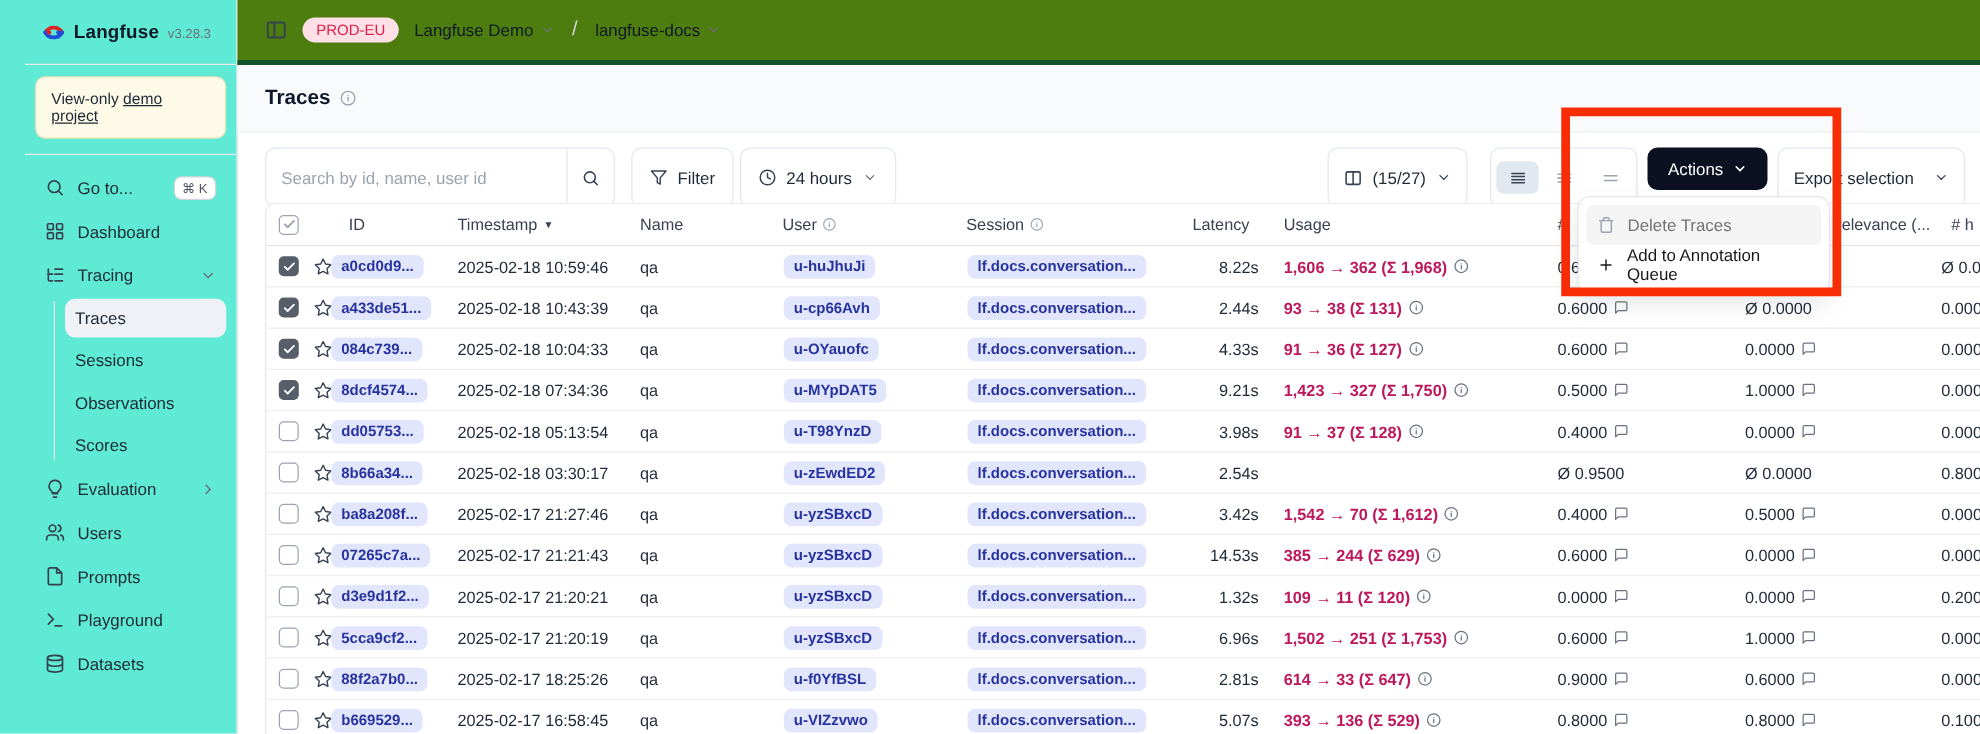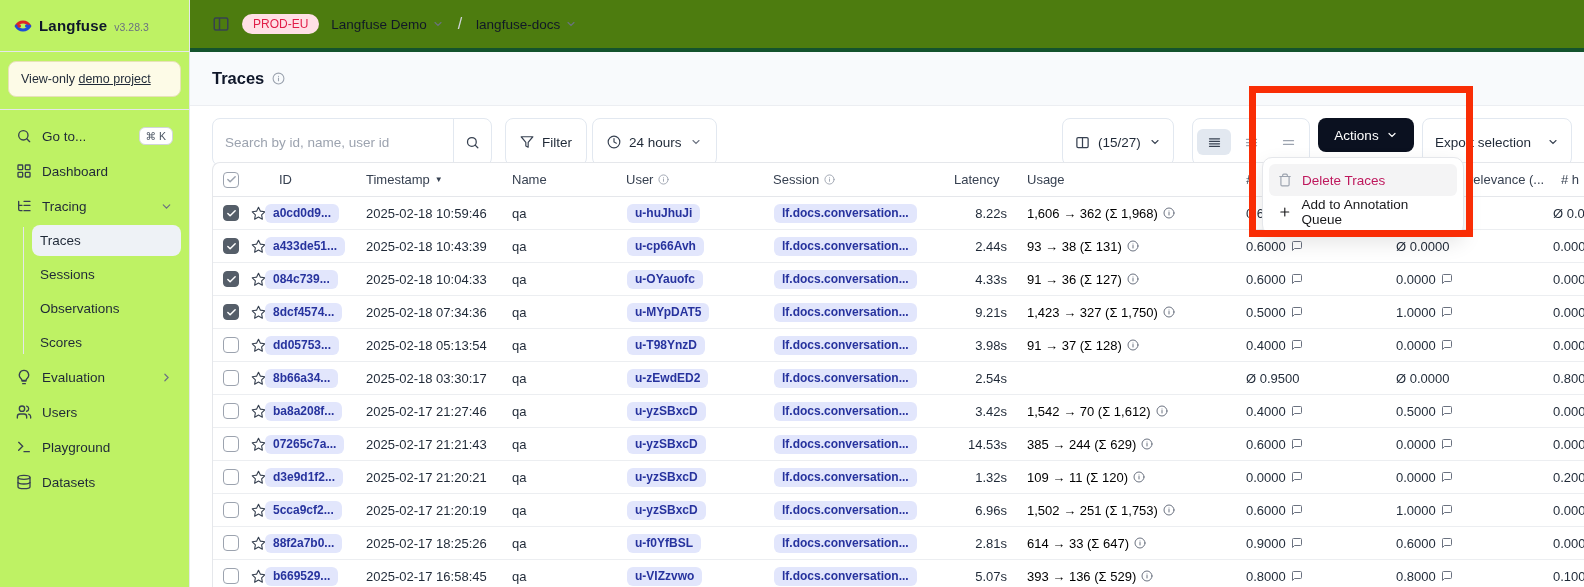--- a/index.html
+++ b/index.html
@@ -3,21 +3,21 @@
 <meta charset="utf-8">
 <style>
   * { margin:0; padding:0; box-sizing:border-box; }
   html,body { width:1584px; height:587px; overflow:hidden; background:#fff;
     font-family:"Liberation Sans", sans-serif; color:#1f2937; }
   #app { position:relative; width:1584px; height:587px; background:#fff; }
   svg { display:block; }
 
   
   #sidebar { position:absolute; left:0; top:0; width:190px; height:587px;
-    border-right:1px solid #e5e7eb; background:#bef264; }
+    border-right:1px solid #e5e7eb; background:#5eead4;padding-left:20px; }
   .logo-row { height:52px; display:flex; align-items:center; gap:7px;
     padding:0 14px; border-bottom:1px solid #e5e7eb; }
   .brand { font-weight:bold; font-size:15px; color:#0f172a; letter-spacing:.2px; }
   .version { font-size:10.5px; color:#6b7280; margin-top:2px; }
   .viewonly-wrap { padding:9px 8px 12px; border-bottom:1px solid #e5e7eb; }
   .viewonly-box { background:#fdfbe7; border:1px solid #e7e2b8; border-radius:8px;
     padding:10px 12px; font-size:12.5px; color:#1f2937; }
   .viewonly-box a { color:#1f2937; text-decoration:underline; cursor:pointer; }
   nav { padding:10px 8px; }
   .nav-item { display:flex; align-items:center; gap:10px; height:32px; padding:0 8px;
@@ -90,30 +90,30 @@
   .col-s3      { left:1340px; }
   .col-relev-h { left:1256px; }
   .col-cnt-h   { left:1348px; }
   .pill { background:#e2e6fc; color:#27339e; font-weight:600; font-size:12px;
     padding:2.5px 8px; border-radius:6px; cursor:pointer; }
   .cbx { width:16px; height:16px; border:1.5px solid #9ca3af; border-radius:4px; background:#fff;
     display:flex; align-items:center; justify-content:center; cursor:pointer; }
   .cbx.checked { background:#555e69; border-color:#555e69; }
   .cbx svg { visibility:hidden; }
   .cbx.checked svg, .cbx.header-check svg { visibility:visible; }
-  .usage-txt { color:#000000; }
+  .usage-txt { color:#be185d;font-weight:bold; }
   .score-val { color:#1f2937; }
 
   
   #menu { position:absolute; left:1262px; top:157px; width:202px; background:#fff;
     border:1px solid #e5e7eb; border-radius:10px; box-shadow:0 8px 20px rgba(0,0,0,.10);
     padding:6px; z-index:30; }
   .menu-item { display:flex; align-items:center; gap:10px; height:32px; padding:0 9px;
     border-radius:6px; font-size:13.5px; cursor:pointer; }
-  .menu-item.disabled { background:#f4f4f5; color:#be185d; }
+  .menu-item.disabled { background:#f4f4f5; color:#737373; }
   .menu-item.normal { color:#18181b; }
 
   
   #red-rect { position:absolute; left:1249px; top:86px; width:224px; height:151px;
     border:7px solid #f92d05; z-index:40; pointer-events:none; }
 </style>
 </head>
 <body>
 
 <div id="app">
@@ -203,20 +203,27 @@
       <div class="nav-item">
         <svg width="16" height="16" viewBox="0 0 24 24" fill="none" stroke="#374151" stroke-width="2" stroke-linecap="round">
             <path d="M16 21v-2a4 4 0 0 0-4-4H6a4 4 0 0 0-4 4v2"></path>
             <circle cx="9" cy="7" r="4"></circle>
             <path d="M22 21v-2a4 4 0 0 0-3-3.87"></path>
             <path d="M16 3.13a4 4 0 0 1 0 7.75"></path>
           </svg>
         <span class="grow">Users</span>
       </div>
 
+      <div class="nav-item">
+        <svg width="16" height="16" viewBox="0 0 24 24" fill="none" stroke="#374151" stroke-width="2" stroke-linejoin="round">
+            <path d="M14 2H6a2 2 0 0 0-2 2v16a2 2 0 0 0 2 2h12a2 2 0 0 0 2-2V8z"></path>
+            <polyline points="14 2 14 8 20 8"></polyline>
+          </svg>
+        <span class="grow">Prompts</span>
+      </div>
 
       <div class="nav-item">
         <svg width="16" height="16" viewBox="0 0 24 24" fill="none" stroke="#374151" stroke-width="2" stroke-linecap="round">
             <polyline points="4 17 10 11 4 5"></polyline>
             <line x1="12" y1="19" x2="20" y2="19"></line>
           </svg>
         <span class="grow">Playground</span>
       </div>
 
       <div class="nav-item">

